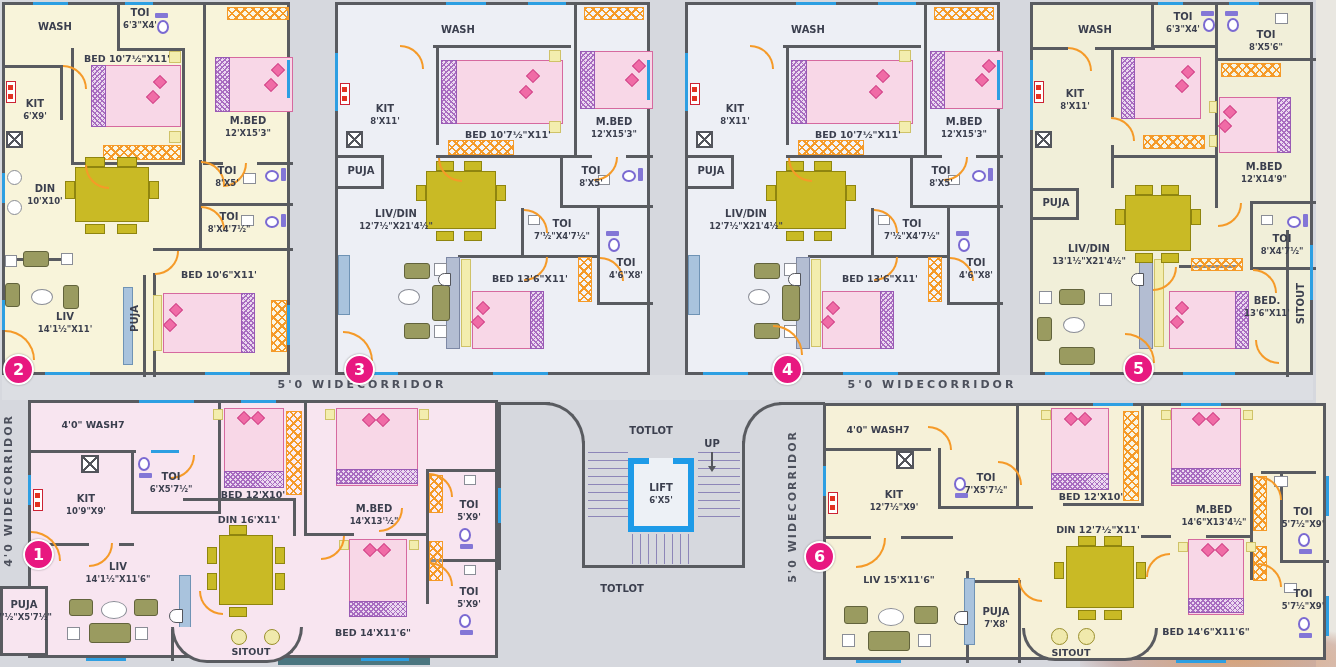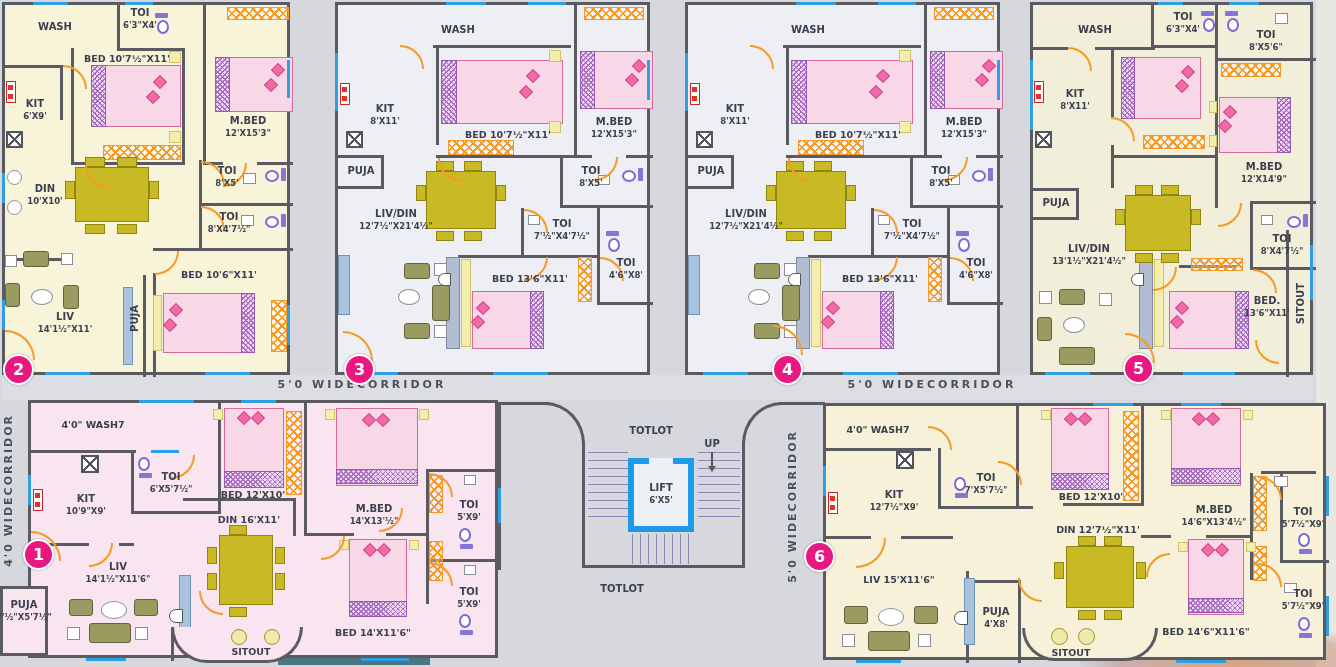--- a/index.html
+++ b/index.html
@@ -714,21 +714,21 @@
         <b>TOI</b>
         <i>5'7½"X9'</i>
       </div>
     <div class="rl" style="left:477px;top:194px">
         <b>TOI</b>
         <i>5'7½"X9'</i>
       </div>
     <div class="rl rl1" style="left:73px;top:172px"><b>LIV 15'X11'6"</b></div>
     <div class="rl" style="left:170px;top:212px">
         <b>PUJA</b>
-        <i>4'X8'</i>
+        <i>7'X8'</i>
       </div>
     <div class="rl rl1" style="left:380px;top:224px"><b>BED 14'6"X11'6"</b></div>
     <div class="rl rl1" style="left:245px;top:245px"><b>SITOUT</b></div>
   </div>
 
   <div class="a w" style="left:498px;top:402px;width:52px;height:3px"></div>
   <div class="a" style="left:545px;top:402px;width:40px;height:42px;border-top:3px solid #595b60;border-right:3px solid #595b60;border-top-right-radius:100%"></div>
   <div class="a w" style="left:582px;top:441px;width:3px;height:127px"></div>
   <div class="a w" style="left:582px;top:565px;width:163px;height:3px"></div>
   <div class="a w" style="left:742px;top:441px;width:3px;height:127px"></div>

